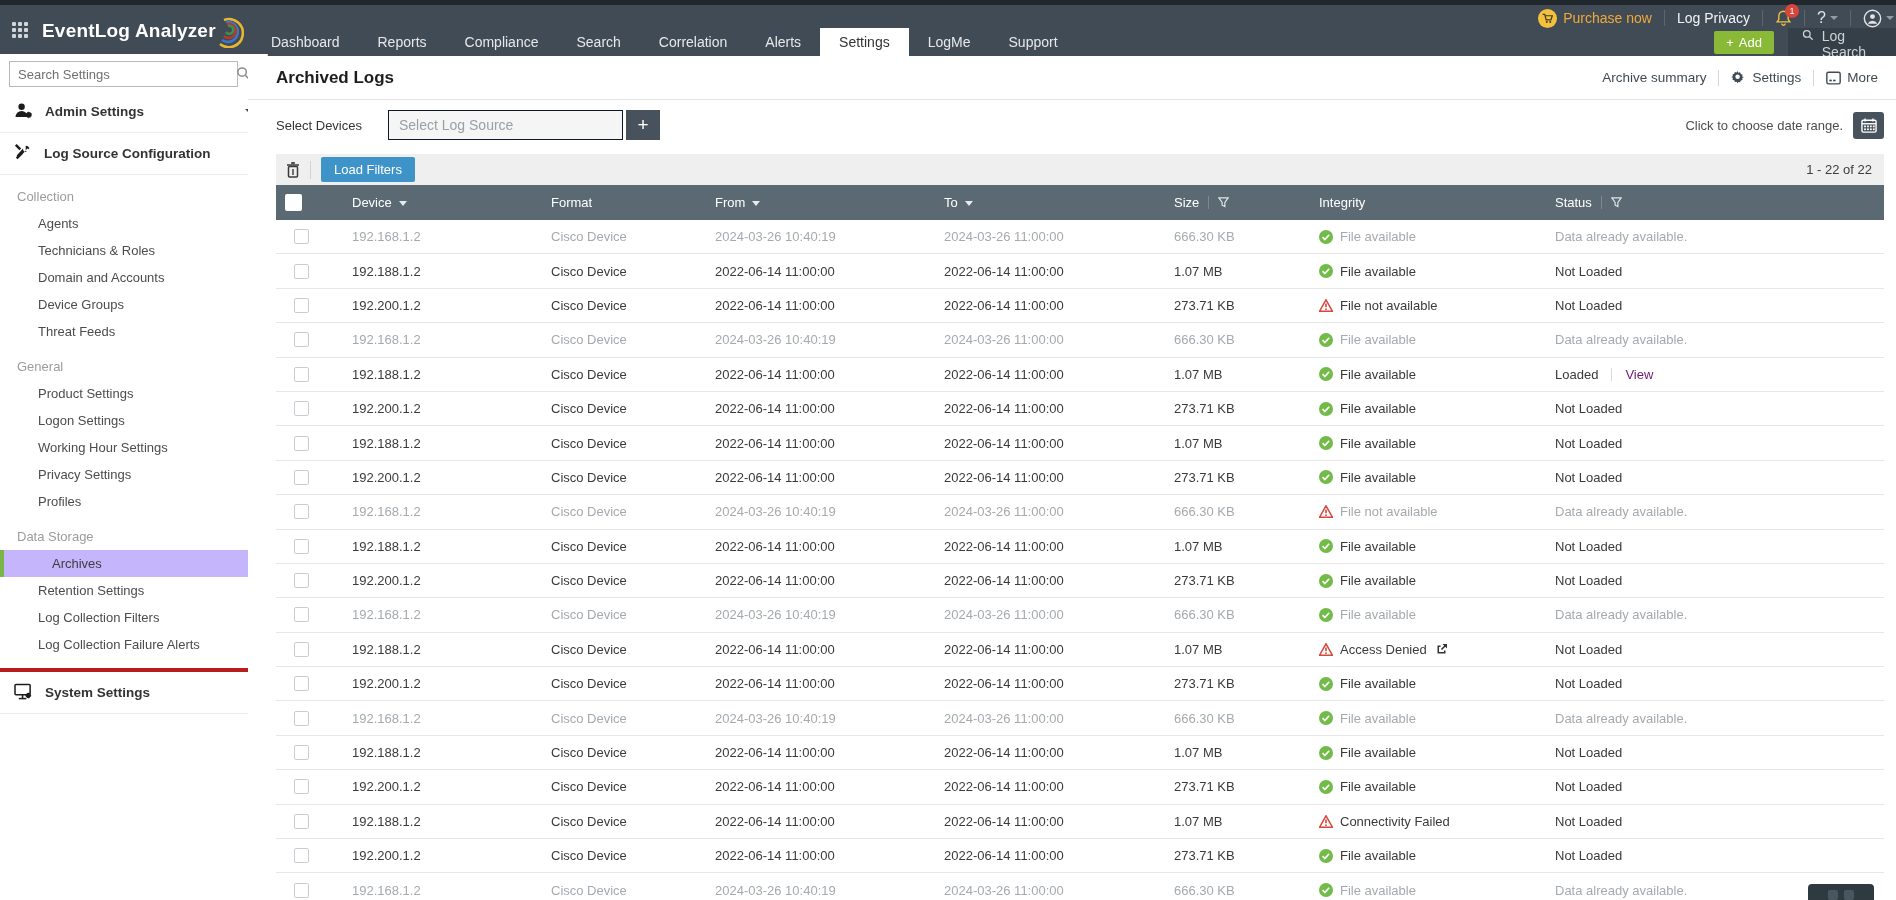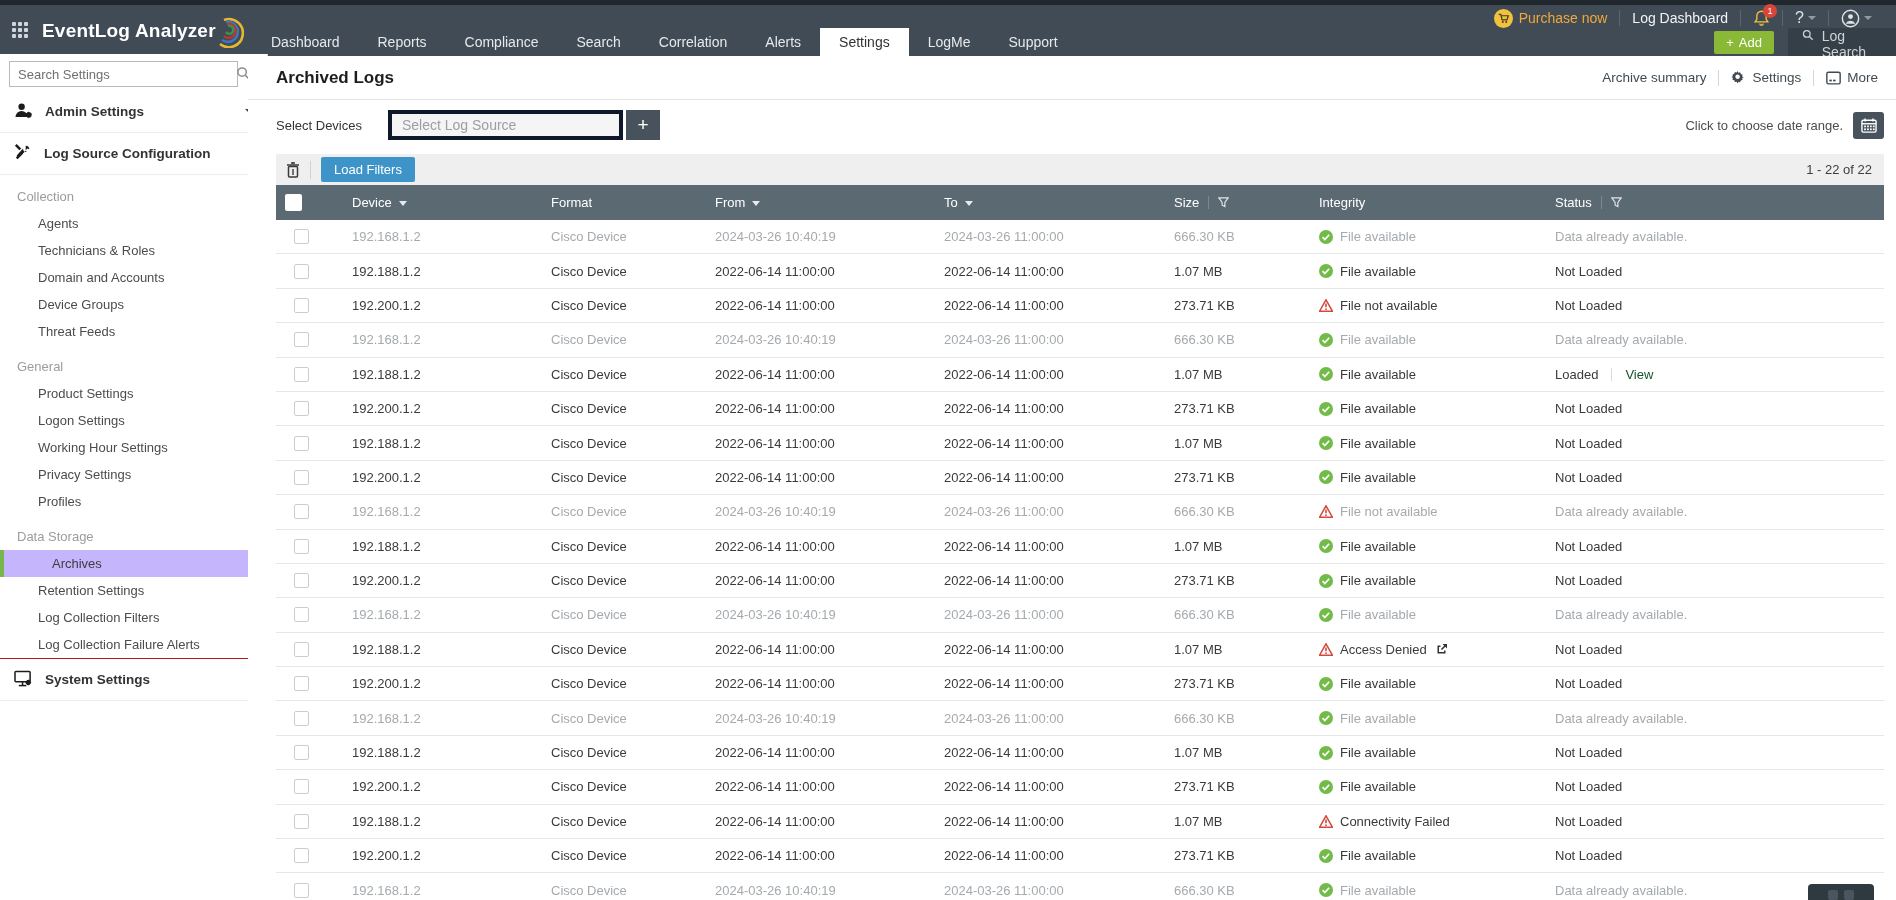--- a/index.html
+++ b/index.html
@@ -12,21 +12,21 @@
   .logo-area { position:absolute; left:0; top:0; height:51px; width:247px; display:flex; align-items:center; }
   .grid-icon { width:18px; height:18px; margin:0 12px 0 12px; display:grid; grid-template-columns:repeat(3,4px); grid-template-rows:repeat(3,4px); gap:2px; }
   .grid-icon i { background:#cfd5da; border-radius:1px; }
   .logo-text { color:#fff; font-size:19px; font-weight:bold; letter-spacing:.2px; white-space:nowrap;text-align:right; }
   .logo-swoosh { margin-left:2px; }
 
   .nav-tabs { position:absolute; left:252px; bottom:0; height:28px; display:flex; align-items:stretch; }
   .nav-tab { color:#e6e9eb; font-size:14px; padding:0 19px; display:flex; align-items:center; cursor:pointer; }
   .nav-tab.active { background:#fff; color:#333; }
 
-  .hdr-top-right { position:absolute; right:24px; top:2px; height:22px; display:flex; align-items:center; gap:12px; }
+  .hdr-top-right { position:absolute; right:2px; top:2px; height:22px; display:flex; align-items:center; gap:12px; }
   .hdr-sep { width:1px; height:16px; background:#5c666f; }
   .purchase { display:flex; align-items:center; gap:6px; color:#efa93a; font-size:14px; cursor:pointer; }
   .cart-badge { width:19px; height:19px; border-radius:50%; background:#f3c13c; display:flex; align-items:center; justify-content:center; }
   .logreceiver { color:#f2f4f5; font-size:14px; cursor:pointer; }
   .bell { position:relative; cursor:pointer; display:flex; }
   .bell-badge { position:absolute; top:-5px; right:-7px; min-width:14px; height:14px; border-radius:8px; background:#d8453a; color:#fff;
     font-size:9px; display:flex; align-items:center; justify-content:center; padding:0 3px; }
   .help { color:#dfe3e6; font-size:16px; display:flex; align-items:center; gap:4px; cursor:pointer; }
   .caret-down { width:0; height:0; border-left:4px solid transparent; border-right:4px solid transparent; border-top:4px solid #939ba2; }
   .user-btn { display:flex; align-items:center; gap:4px; cursor:pointer; }
@@ -42,35 +42,35 @@
     font-family:"Liberation Sans", sans-serif; outline:none; }
   .side-search input::placeholder { color:#707070; }
   .side-search .mag { position:absolute; right:7px; top:5px; }
   .side-top-item { display:flex; align-items:center; height:42px; padding:0 12px 0 14px; border-bottom:1px solid #ececec; cursor:pointer; }
   .side-top-item .lbl { font-size:13.5px; color:#333; font-weight:bold; margin-left:12px; flex:1; }
   .chev-r { width:0; height:0; border-top:5px solid transparent; border-bottom:5px solid transparent; border-left:5px solid #444; }
   .chev-d { width:0; height:0; border-left:5px solid transparent; border-right:5px solid transparent; border-top:5px solid #444; }
   .side-section-title { color:#9c9c9c; font-size:13px; padding:14px 0 6px 17px; }
   .side-item { height:27px; display:flex; align-items:center; padding-left:34px; color:#4c4c4c; font-size:13px; cursor:pointer; border-left:4px solid transparent; }
   .side-item.selected { background:#c4b5fd; border-left:4px solid #79b64a; color:#3d3d3d;padding-left:48px; }
-  .side-bottom { border-top:1px solid #b91c1c; }
+  .side-bottom { border-top:4px solid #b91c1c; margin-top:10px; }
   .side-scroll-track { position:absolute; right:3px; top:2px; bottom:2px; width:7px; background:#f3f3f3; border-radius:4px; }
   .side-scroll-thumb { position:absolute; right:3px; top:144px; width:7px; height:286px; background:#c2c2c2; border-radius:4px; }
 
   
   .main { position:absolute; left:248px; top:56px; right:0; bottom:0; background:#fff; }
   .page-head { height:44px; display:flex; align-items:center; padding:0 18px 0 28px; border-bottom:1px solid #e4e4e4; }
   .page-title { font-size:17px; font-weight:bold; color:#1d1d1d; flex:1; }
   .head-links { display:flex; align-items:center; gap:12px; color:#3f4a52; font-size:13.5px; }
   .head-link { display:flex; align-items:center; gap:6px; cursor:pointer; }
   .vsep { width:1px; height:16px; background:#d6d6d6; }
 
   .filter-row { height:50px; display:flex; align-items:center; padding:0 12px 0 28px; }
   .sel-dev-label { font-size:13px; color:#333; margin-right:26px; }
-  .logsource-input { width:235px; height:30px; background:#f5f5f5; border:4px solid #0f172a; padding:0 10px; font-size:14px; color:#555;
+  .logsource-input { width:235px; height:30px; background:#f5f5f5; border:1px solid #0f172a; padding:0 10px; font-size:14px; color:#555;
     font-family:"Liberation Sans", sans-serif; outline:none; }
   .logsource-input::placeholder { color:#9aa0a5; }
   .plus-btn { width:34px; height:30px; background:#47525c; color:#fff; font-size:19px; display:flex; align-items:center; justify-content:center; margin-left:3px; cursor:pointer; }
   .filter-right { margin-left:auto; display:flex; align-items:center; gap:10px; }
   .date-hint { color:#4d4d4d; font-size:13px; }
   .cal-btn { width:31px; height:27px; background:#47525c; border-radius:3px; display:flex; align-items:center; justify-content:center; cursor:pointer; }
 
   .content { padding:4px 12px 0 28px; }
   .toolbar { height:31px; background:#efefef; display:flex; align-items:center; padding:0 12px 0 10px; }
   .trash-btn { display:flex; align-items:center; cursor:pointer; margin-right:10px; }
@@ -84,21 +84,21 @@
   .hdr-checkbox { width:17px; height:17px; background:#fff; border-radius:2px; margin-left:9px; cursor:pointer; }
   .sort-caret { width:0; height:0; border-left:4px solid transparent; border-right:4px solid transparent; border-top:5px solid #e8eaec; margin-top:1px; }
   .hsep { width:1px; height:13px; background:#7d8890; margin:0 2px; }
 
   .tbl-body .row { height:34.4px; display:grid; grid-template-columns:68px 199px 164px 229px 230px 145px 236px 1fr;
     align-items:center; border-bottom:1px solid #e7e7e7; font-size:13px; color:#3a3a3a; background:#fff; }
   .row .cell { padding-left:8px; display:flex; align-items:center; gap:7px; overflow:hidden; white-space:nowrap; }
   .row .cb { width:15px; height:15px; border:1px solid #c8cdd1; border-radius:2px; background:#fff; margin-left:10px; cursor:pointer; }
   .row.muted { color:#a5aaae; }
   .status-sep { width:1px; height:13px; background:#d9d9d9; margin:0 6px; }
-  .view-link { color:#14532d; cursor:pointer;text-align:right; }
+  .view-link { color:#701a75; cursor:pointer;text-align:right; }
   .ext-link { display:flex; margin-left:2px; cursor:pointer; }
 
   .floater { position:absolute; right:22px; bottom:-6px; width:66px; height:22px; background:#2e3940; border-radius:4px 4px 0 0; display:flex; align-items:center; justify-content:center; gap:6px; }
   .floater i { width:10px; height:10px; background:#4a565f; border-radius:2px; }
 </style>
 </head>
 <body>
 
 <div class="topstrip"></div>
 
@@ -141,21 +141,21 @@
       <span class="cart-badge">
         <svg width="11" height="11" viewBox="0 0 16 16">
             <path d="M1 2h3l2 8h7l2-6H5" fill="none" stroke="#3d3d2a" stroke-width="1.8"></path>
             <circle cx="7" cy="13" r="1.4" fill="#3d3d2a"></circle>
             <circle cx="12" cy="13" r="1.4" fill="#3d3d2a"></circle>
           </svg>
       </span>
       <span>Purchase now</span>
     </div>
     <div class="hdr-sep"></div>
-    <div class="logreceiver">Log Dashboard</div>
+    <div class="logreceiver">Log Privacy</div>
     <div class="hdr-sep"></div>
     <div class="bell">
       <svg width="17" height="18" viewBox="0 0 20 20">
           <path d="M10 2 a5.5 5.5 0 0 1 5.5 5.5 v4 l2 3 H2.5 l2-3 v-4 A5.5 5.5 0 0 1 10 2z" fill="none" stroke="#f0c43e" stroke-width="1.6"></path>
           <path d="M8 16.5a2 2 0 0 0 4 0" fill="none" stroke="#f0c43e" stroke-width="1.6"></path>
         </svg>
       <span class="bell-badge">1</span>
     </div>
     <div class="hdr-sep"></div>
     <div class="help">

